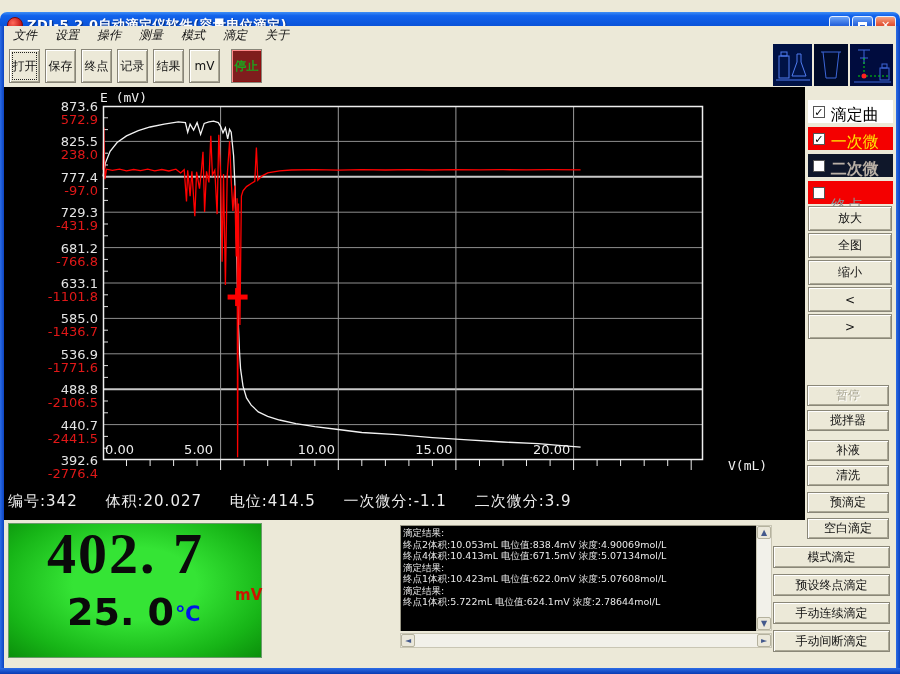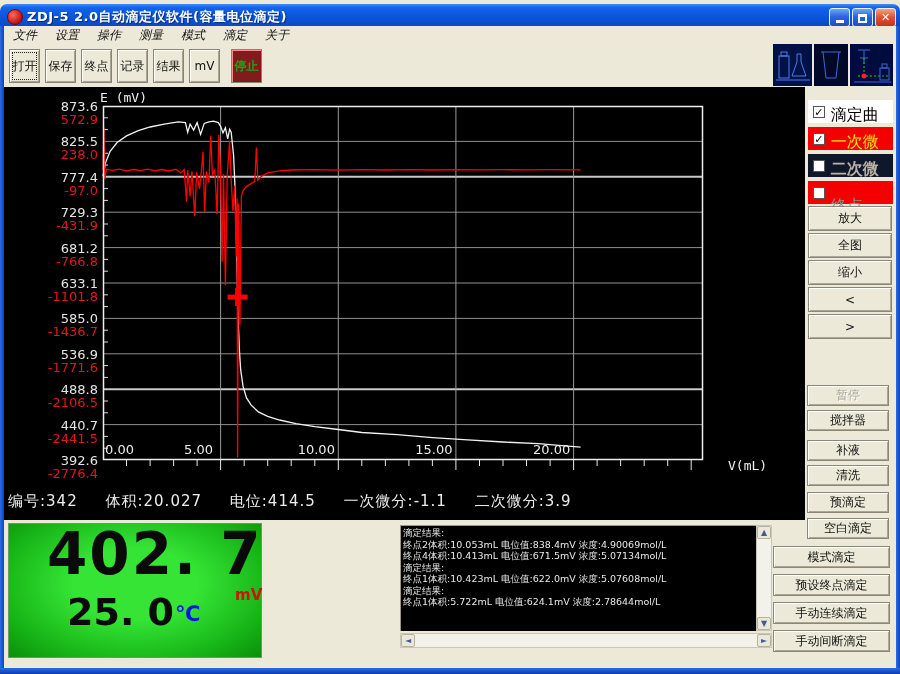--- a/index.html
+++ b/index.html
@@ -2,21 +2,21 @@
 <html><head>
 <meta charset="utf-8">
 <style>
   html,body{margin:0;padding:0;background:#555;}
   *{box-sizing:border-box;font-family:"DejaVu Sans",sans-serif;}
   #window{position:relative;width:900px;height:674px;background:#ece9d8;overflow:hidden;
           box-shadow:0 0 0 1px #09309a;}
   .abs{position:absolute;}
 
   
-  #titlebar{left:0;top:4px;width:900px;height:26px;
+  #titlebar{left:0;top:12px;width:900px;height:26px;
     background:linear-gradient(180deg,#3f8ef5 0%,#1263ec 14%,#0a53d8 55%,#0a49bf 88%,#0d55d2 100%);
     border-radius:7px 7px 0 0;display:flex;align-items:center;}
   #title-icon{width:16px;height:16px;margin:0 4px 0 7px;border-radius:50%;
     background:radial-gradient(circle at 35% 35%,#ff6a5a,#c01010 70%);
     border:1px solid #7a0808;}
   #title-text{color:#fff;font-weight:bold;font-size:13px;text-shadow:1px 1px 1px #052c7a;letter-spacing:.5px;}
   .caption-btns{right:4px;top:4px;display:flex;gap:2px;}
   .cap-btn{width:21px;height:19px;border-radius:3px;border:1px solid #e6f0ff;
     background:linear-gradient(180deg,#6ea6f8,#2a66dd 45%,#1c50c0);display:flex;align-items:flex-end;justify-content:center;}
   .cap-btn.close{background:linear-gradient(180deg,#f6a27e,#e25638 45%,#c23415);color:#fff;
@@ -52,21 +52,21 @@
   .ytick .w{color:#e4e4e4;display:block;}
   .ytick .r{color:#e01818;display:block;}
   #status-line{left:4px;top:405px;width:790px;color:#ececec;font-size:15px;letter-spacing:1px;}
   #status-line span{margin-right:22px;}
 
   
   #lcd{left:8px;top:523px;width:254px;height:135px;
     background:radial-gradient(ellipse at 50% 45%,#35e435 35%,#17b517 75%,#0b8f0b 100%);
     border:1px solid #6a9a6a;}
   #lcd-mv{position:absolute;left:38px;top:-4px;width:190px;font-size:58px;font-weight:bold;color:#0a0a0a;
-    letter-spacing:2px;white-space:nowrap;}
+    letter-spacing:2px;white-space:nowrap;font-family:Liberation Serif, serif;}
   #lcd-mv-unit{position:absolute;left:226px;top:62px;color:#cc1400;font-weight:bold;font-size:15px;}
   #lcd-temp{position:absolute;left:58px;top:66px;font-size:38px;font-weight:bold;color:#0a0a0a;white-space:nowrap;}
   #lcd-temp-unit{position:absolute;left:166px;top:78px;font-size:21px;font-weight:bold;color:#0014e8;}
 
   
   #console{left:400px;top:525px;width:356px;height:106px;background:#000;color:#e8e8e8;
     font-family:"DejaVu Sans Mono",monospace;font-size:9.5px;line-height:11.5px;
     padding:1px 2px;white-space:nowrap;overflow:hidden;border-top:1px solid #9a9786;border-left:1px solid #9a9786;}
   .scroll{background:#f2f1ea;border:1px solid #c9c6b4;}
   #vscroll{left:756px;top:525px;width:16px;height:106px;display:flex;flex-direction:column;justify-content:space-between;}

